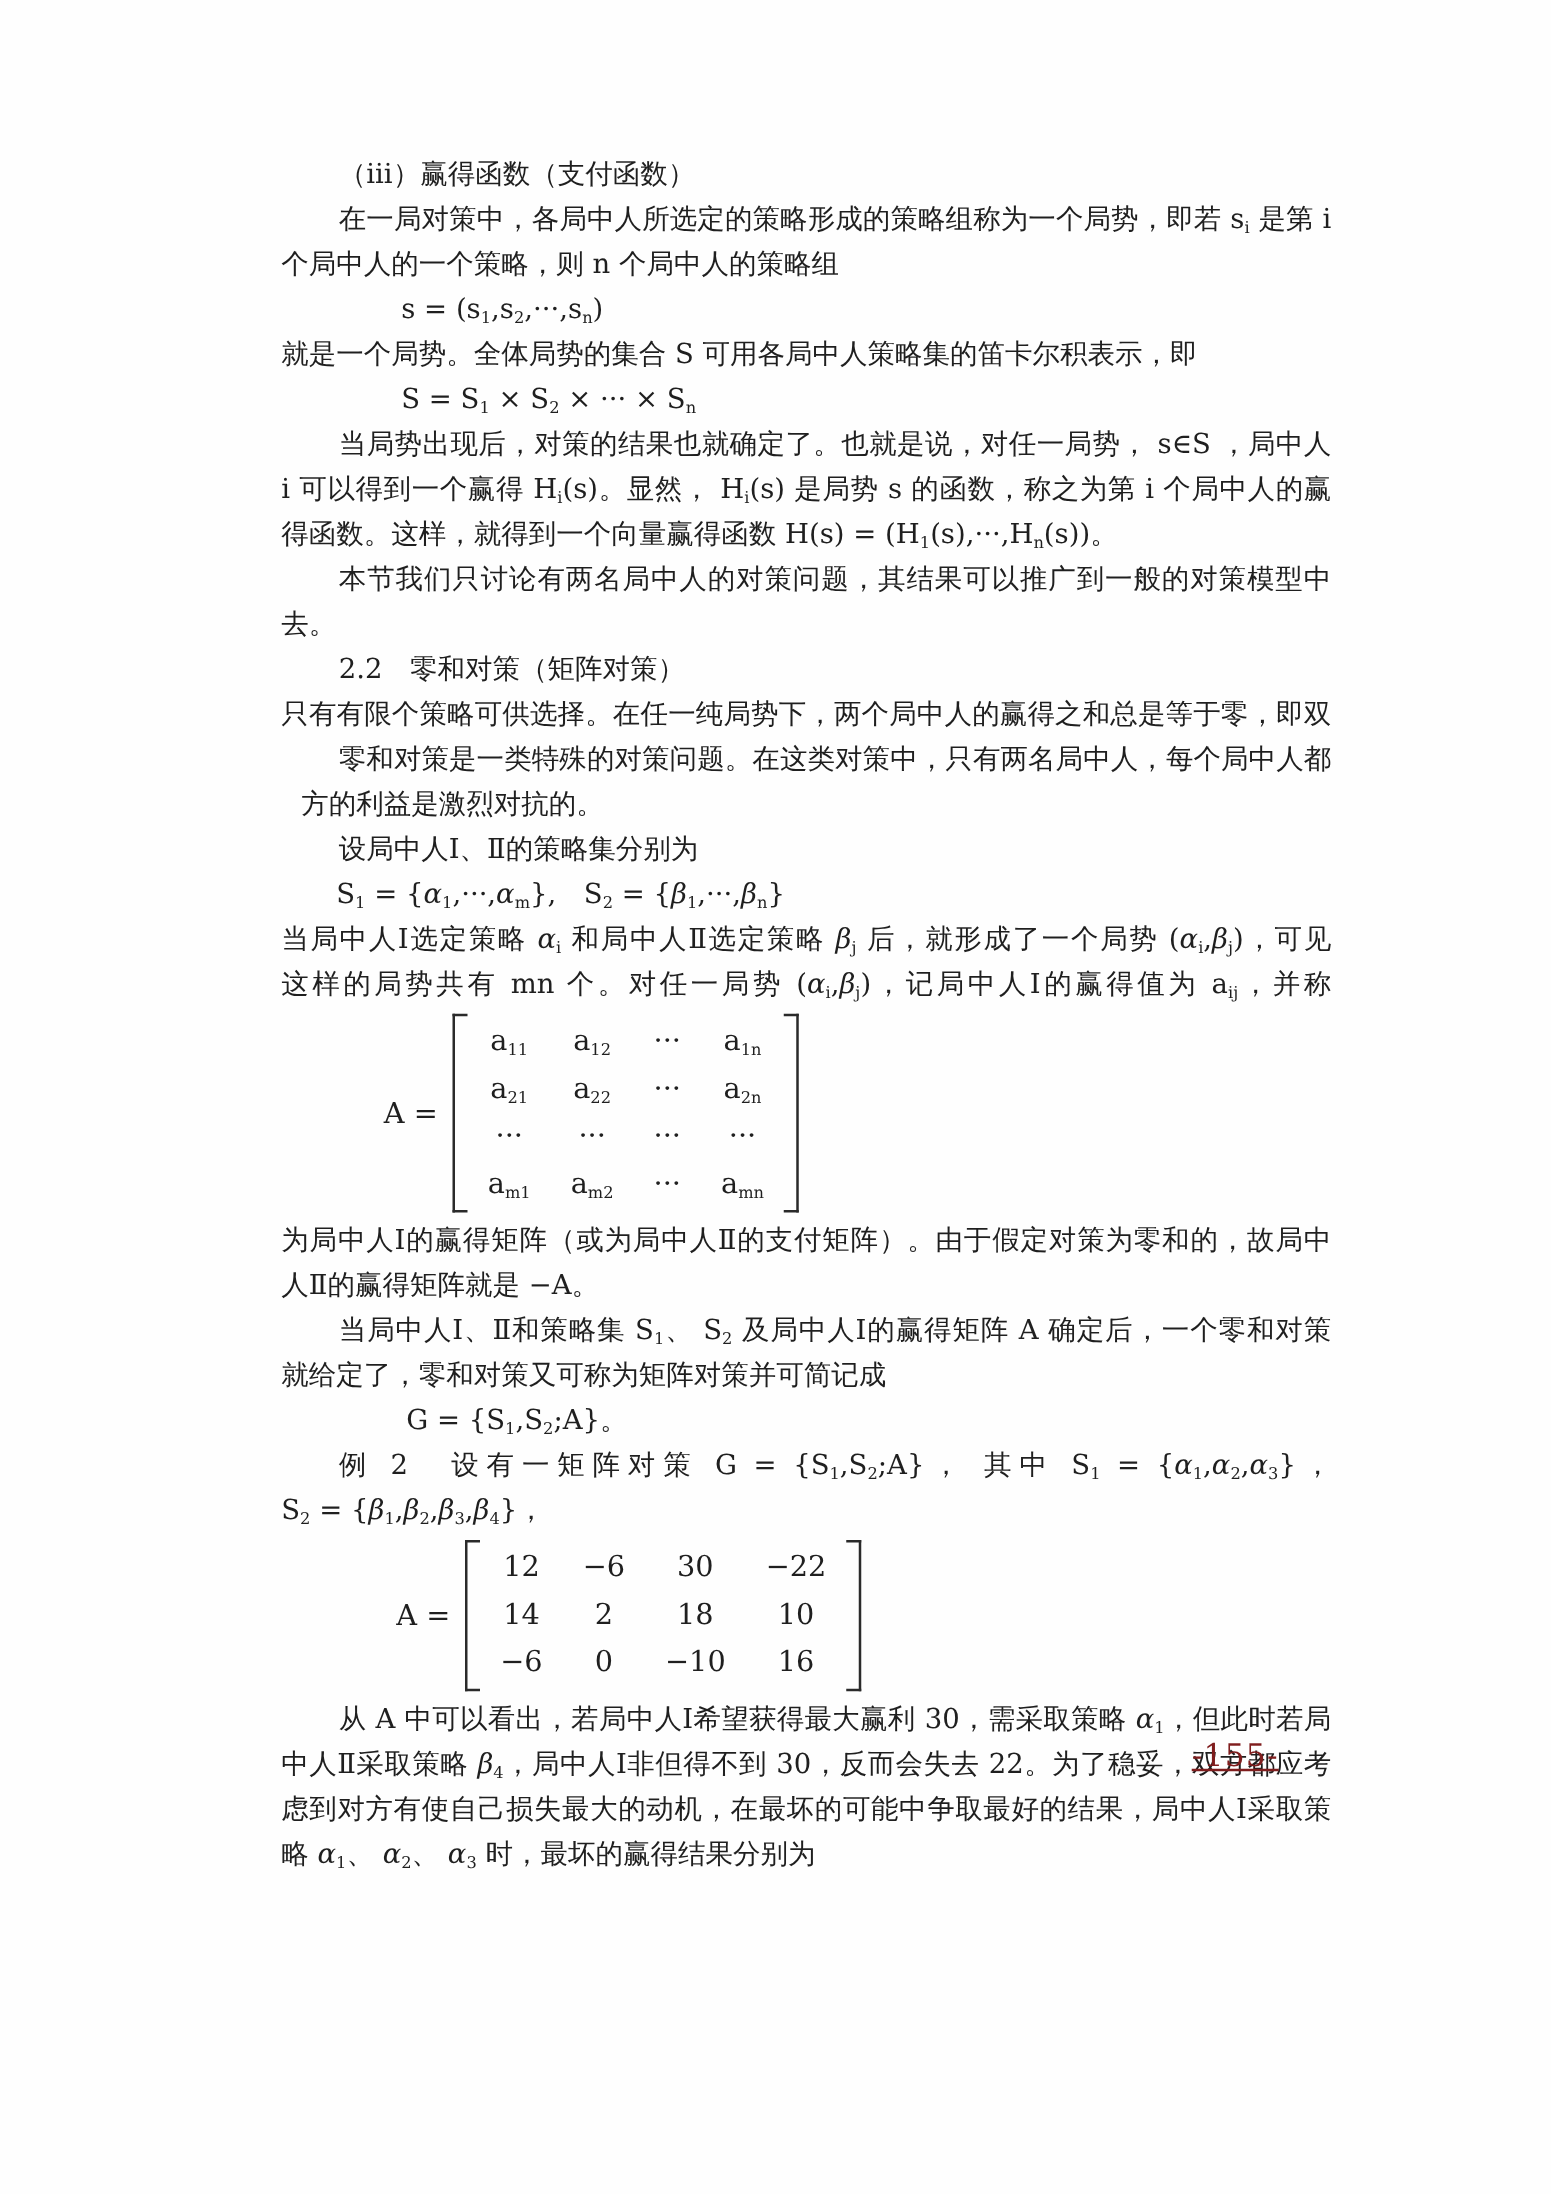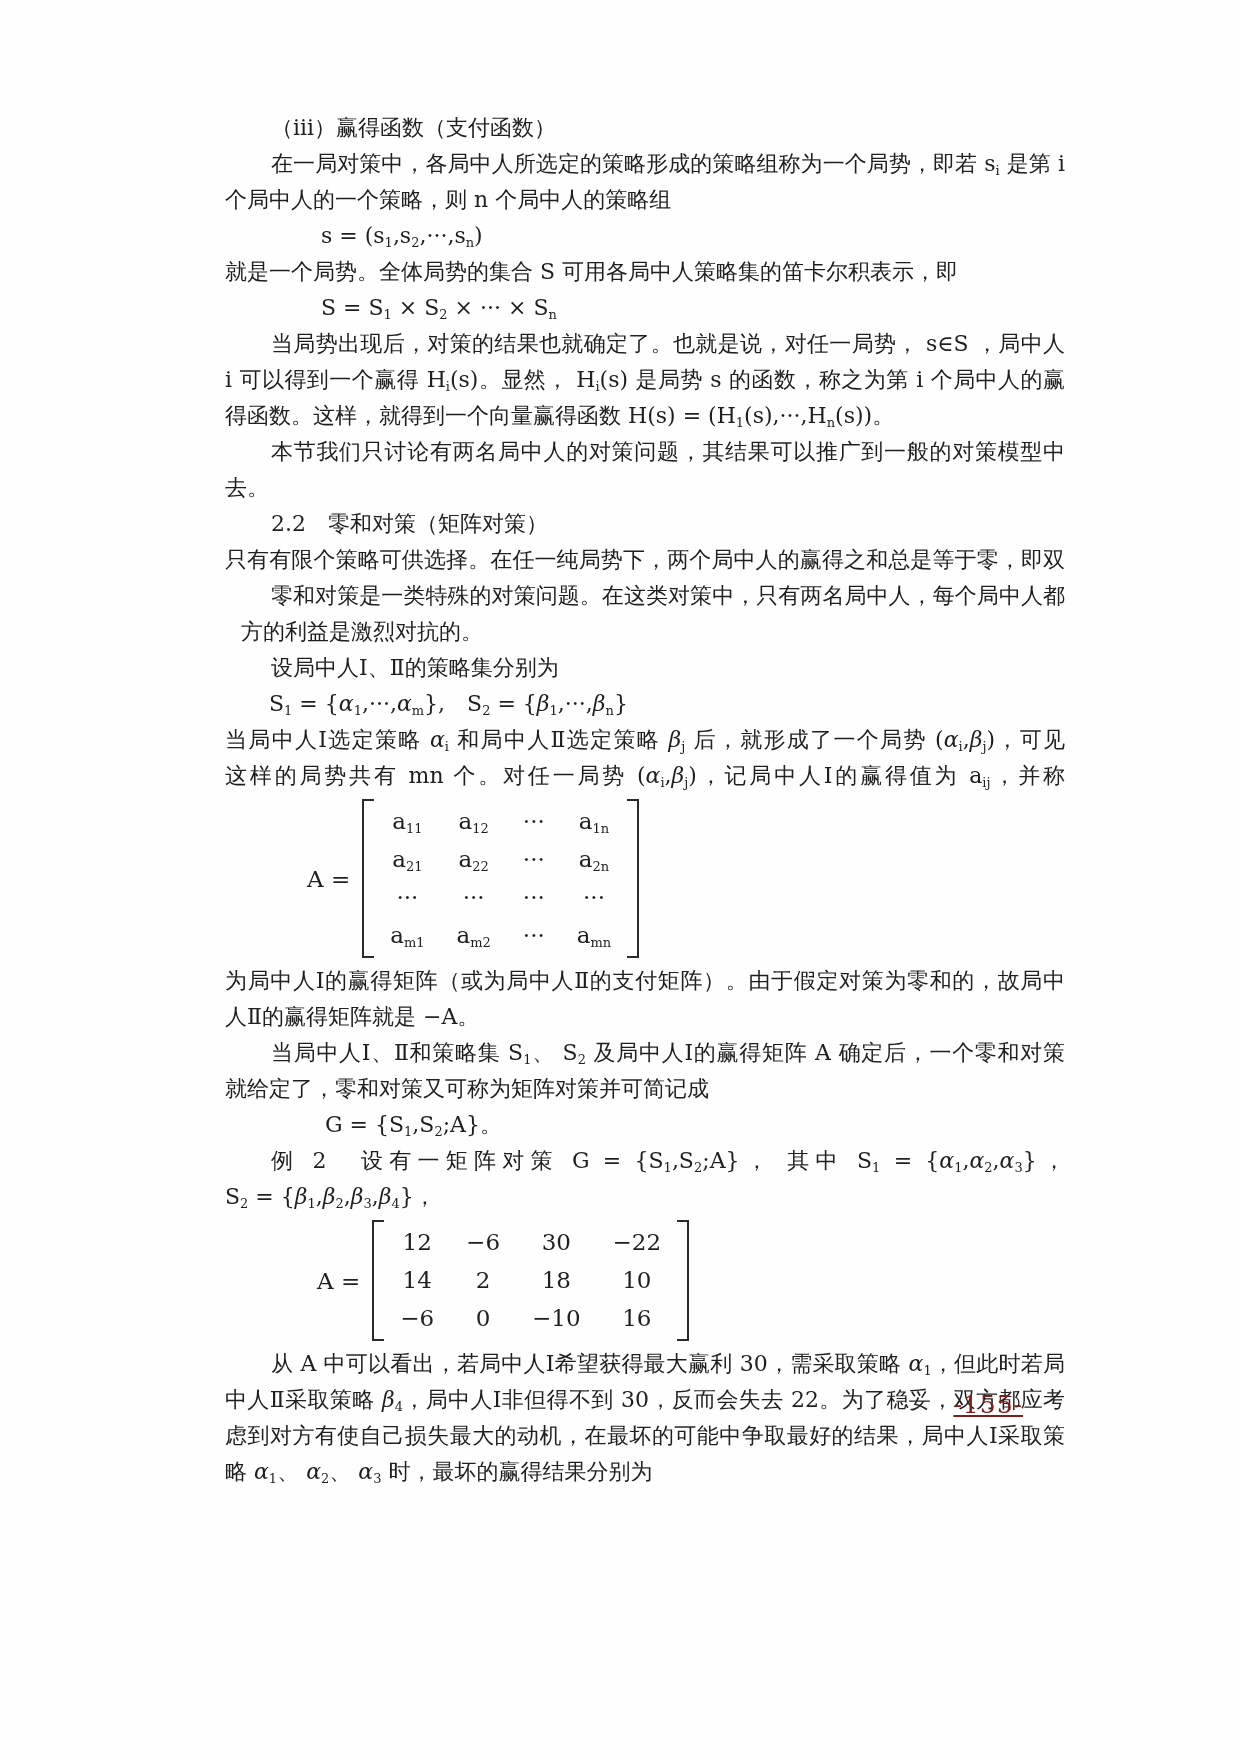--- a/index.html
+++ b/index.html
@@ -73,21 +73,21 @@
     letter-spacing:1px;
     color:#7f1d1d;
     text-decoration:underline;
   }
 </style>
 </head>
 <body>
 
 <div class="page">
   <div class="doc">
-      <div class="line" style="padding-left: 46px;"><span>（iii）赢得函数（支付函数）</span></div>
+      <div class="line" style="padding-left: 46px; margin-top: 12px;"><span>（iii）赢得函数（支付函数）</span></div>
       <div class="line fill" style="padding-left: 46px;"><span>在一局对策中，各局中人所选定的策略形成的策略组称为一个局势，即若 s</span><span class="sb">i</span><span> 是第 i</span></div>
       <div class="line" style="padding-left: 0px;"><span>个局中人的一个策略，则 n 个局中人的策略组</span></div>
       <div class="line" style="padding-left: 96px;"><span>s = (s</span><span class="sb">1</span><span>,s</span><span class="sb">2</span><span>,···,s</span><span class="sb">n</span><span>)</span></div>
       <div class="line" style="padding-left: 0px;"><span>就是一个局势。全体局势的集合 S 可用各局中人策略集的笛卡尔积表示，即</span></div>
       <div class="line" style="padding-left: 96px;"><span>S = S</span><span class="sb">1</span><span> × S</span><span class="sb">2</span><span> × ··· × S</span><span class="sb">n</span></div>
       <div class="line fill" style="padding-left: 46px;"><span>当局势出现后，对策的结果也就确定了。也就是说，对任一局势， s∈S ，局中人</span></div>
       <div class="line fill" style="padding-left: 0px;"><span>i 可以得到一个赢得 H</span><span class="sb">i</span><span>(s)。显然， H</span><span class="sb">i</span><span>(s) 是局势 s 的函数，称之为第 i 个局中人的赢</span></div>
       <div class="line" style="padding-left: 0px;"><span>得函数。这样，就得到一个向量赢得函数 H(s) = (H</span><span class="sb">1</span><span>(s),···,H</span><span class="sb">n</span><span>(s))。</span></div>
       <div class="line fill" style="padding-left: 46px;"><span>本节我们只讨论有两名局中人的对策问题，其结果可以推广到一般的对策模型中</span></div>
       <div class="line" style="padding-left: 0px;"><span>去。</span></div>

